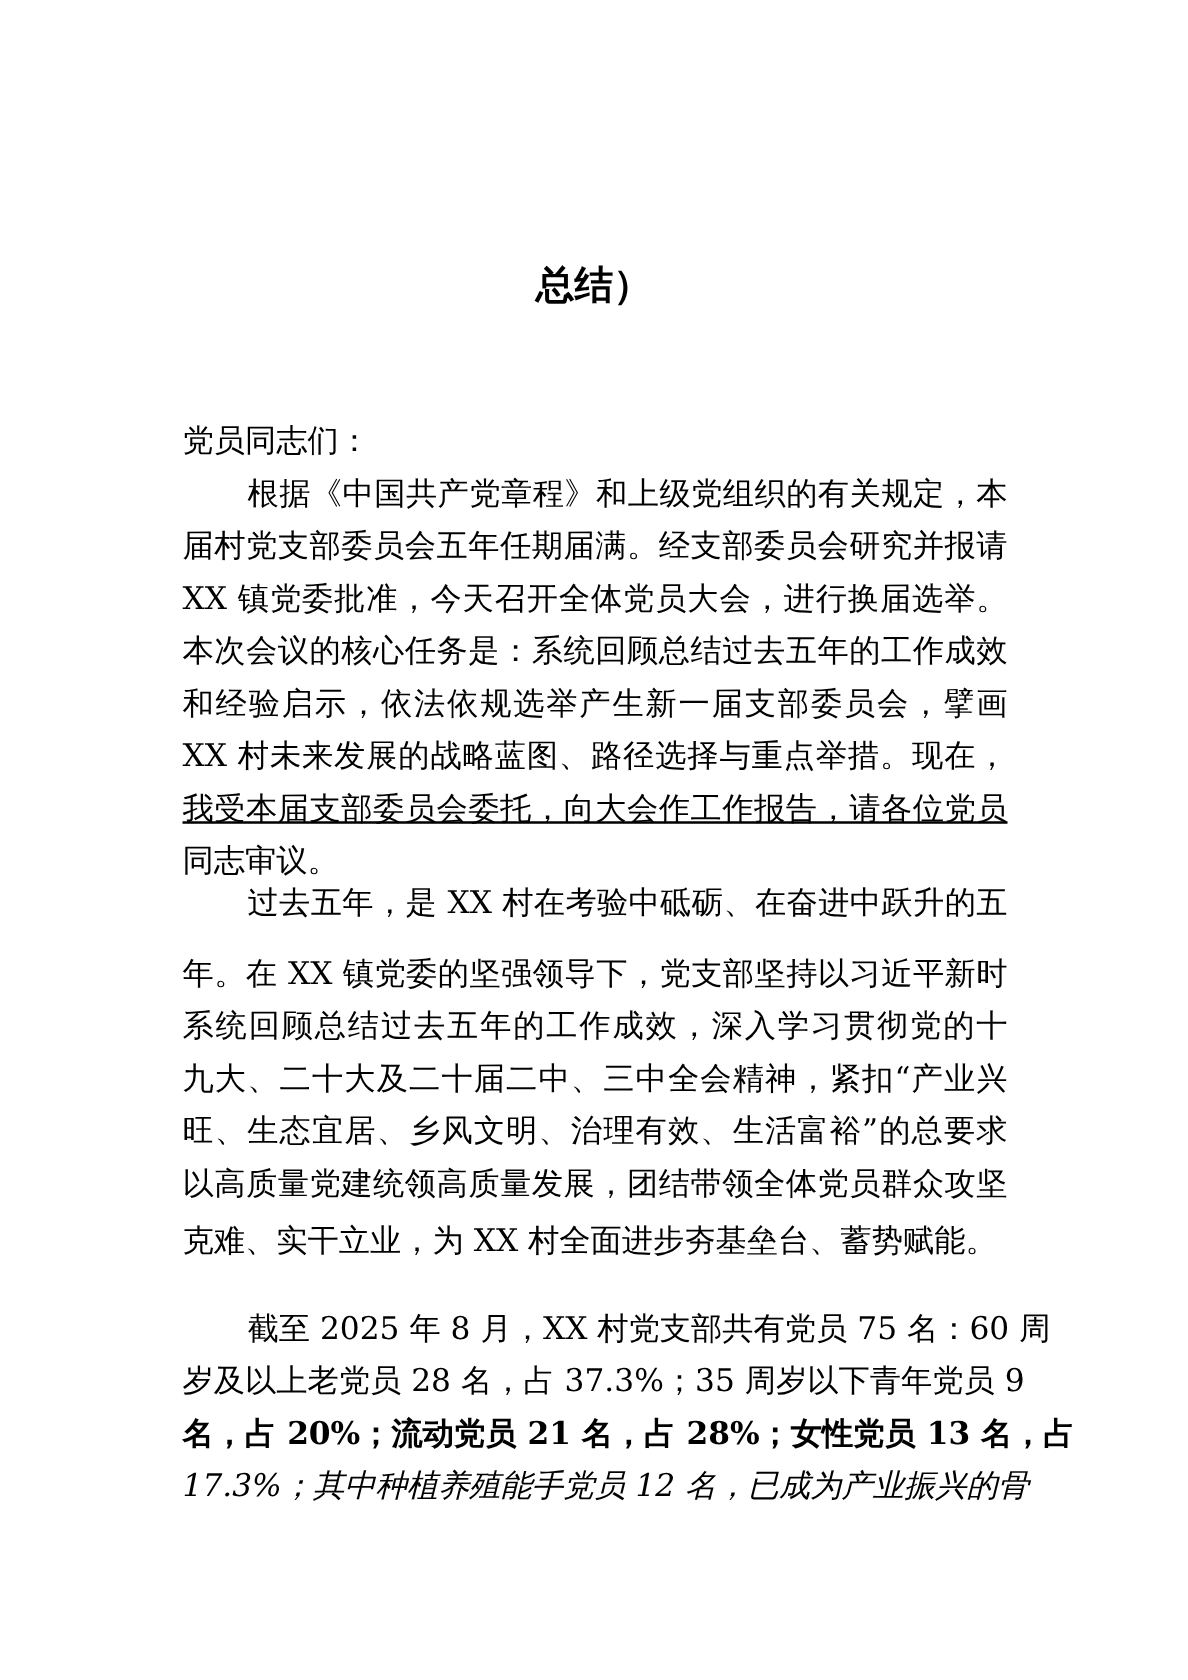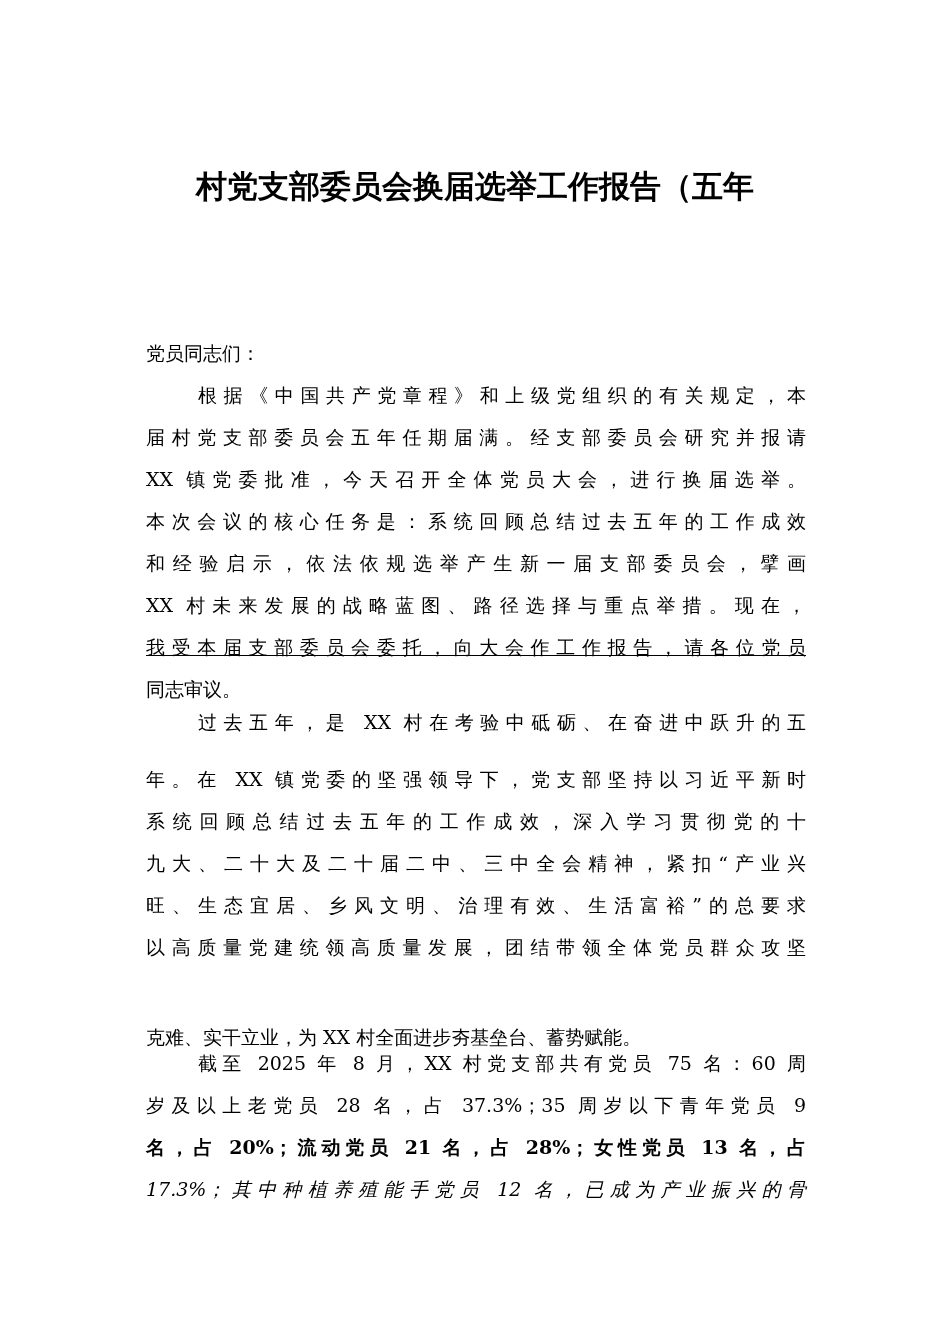--- a/index.html
+++ b/index.html
@@ -39,42 +39,42 @@
     position: absolute;
     left: 146px;
     width: 660px;
     top: 0;
   }
   .line {
     position: absolute;
     left: 0;
     width: 660px;
     height: 38px;
-    font-size: 19px;
+    font-size: 25px;
     line-height: 38px;
     white-space: nowrap;
     text-align: justify;
     text-align-last: justify;
     overflow: visible;
   }
   .line.short {
     text-align: left;
     text-align-last: left;
   }
   .line.indent {
     left: 52px;
     width: 608px;
   }
 </style>
 </head>
 <body>
 
 <div class="page">
 
-  <div class="title l1">村党支部委员会换届选举工作报告（五年</div>
+  <div class="title l2">总结）</div>
 
   <div class="body-text">
 
     <div class="line short" style="top:334px;">党员同志们：</div>
 
     <div>
       <div class="line indent" style="top:376px;">根据《中国共产党章程》和上级党组织的有关规定，本</div>
       <div class="line" style="top:418px;">届村党支部委员会五年任期届满。经支部委员会研究并报请</div>
       <div class="line" style="top:460px;">XX 镇党委批准，今天召开全体党员大会，进行换届选举。</div>
       <div class="line" style="top:502px;">本次会议的核心任务是：系统回顾总结过去五年的工作成效</div>
@@ -84,21 +84,21 @@
       <div class="line short" style="top:670px;">同志审议。</div>
     </div>
 
     <div>
       <div class="line indent" style="top:703px;">过去五年，是 XX 村在考验中砥砺、在奋进中跃升的五</div>
       <div class="line" style="top:760px;">年。在 XX 镇党委的坚强领导下，党支部坚持以习近平新时</div>
       <div class="line" style="top:802px;">系统回顾总结过去五年的工作成效，深入学习贯彻党的十</div>
       <div class="line" style="top:844px;">九大、二十大及二十届二中、三中全会精神，紧扣“产业兴</div>
       <div class="line" style="top:886px;">旺、生态宜居、乡风文明、治理有效、生活富裕”的总要求</div>
       <div class="line" style="top:928px;">以高质量党建统领高质量发展，团结带领全体党员群众攻坚</div>
-      <div class="line short" style="top:1018px;">克难、实干立业，为 XX 村全面进步夯基垒台、蓄势赋能。</div>
+      <div class="line short" style="top:974px;">克难、实干立业，为 XX 村全面进步夯基垒台、蓄势赋能。</div>
     </div>
 
     <div>
       <div class="line indent" style="top:1044px;">截至 2025 年 8 月，XX 村党支部共有党员 75 名：60 周</div>
       <div class="line" style="top:1086px;">岁及以上老党员 28 名，占 37.3%；35 周岁以下青年党员 9</div>
       <div class="line" style="top:1128px;font-weight:bold;">名，占 20%；流动党员 21 名，占 28%；女性党员 13 名，占</div>
       <div class="line" style="top:1170px;font-style:italic;">17.3%；其中种植养殖能手党员 12 名，已成为产业振兴的骨</div>
     </div>
 
   </div>

